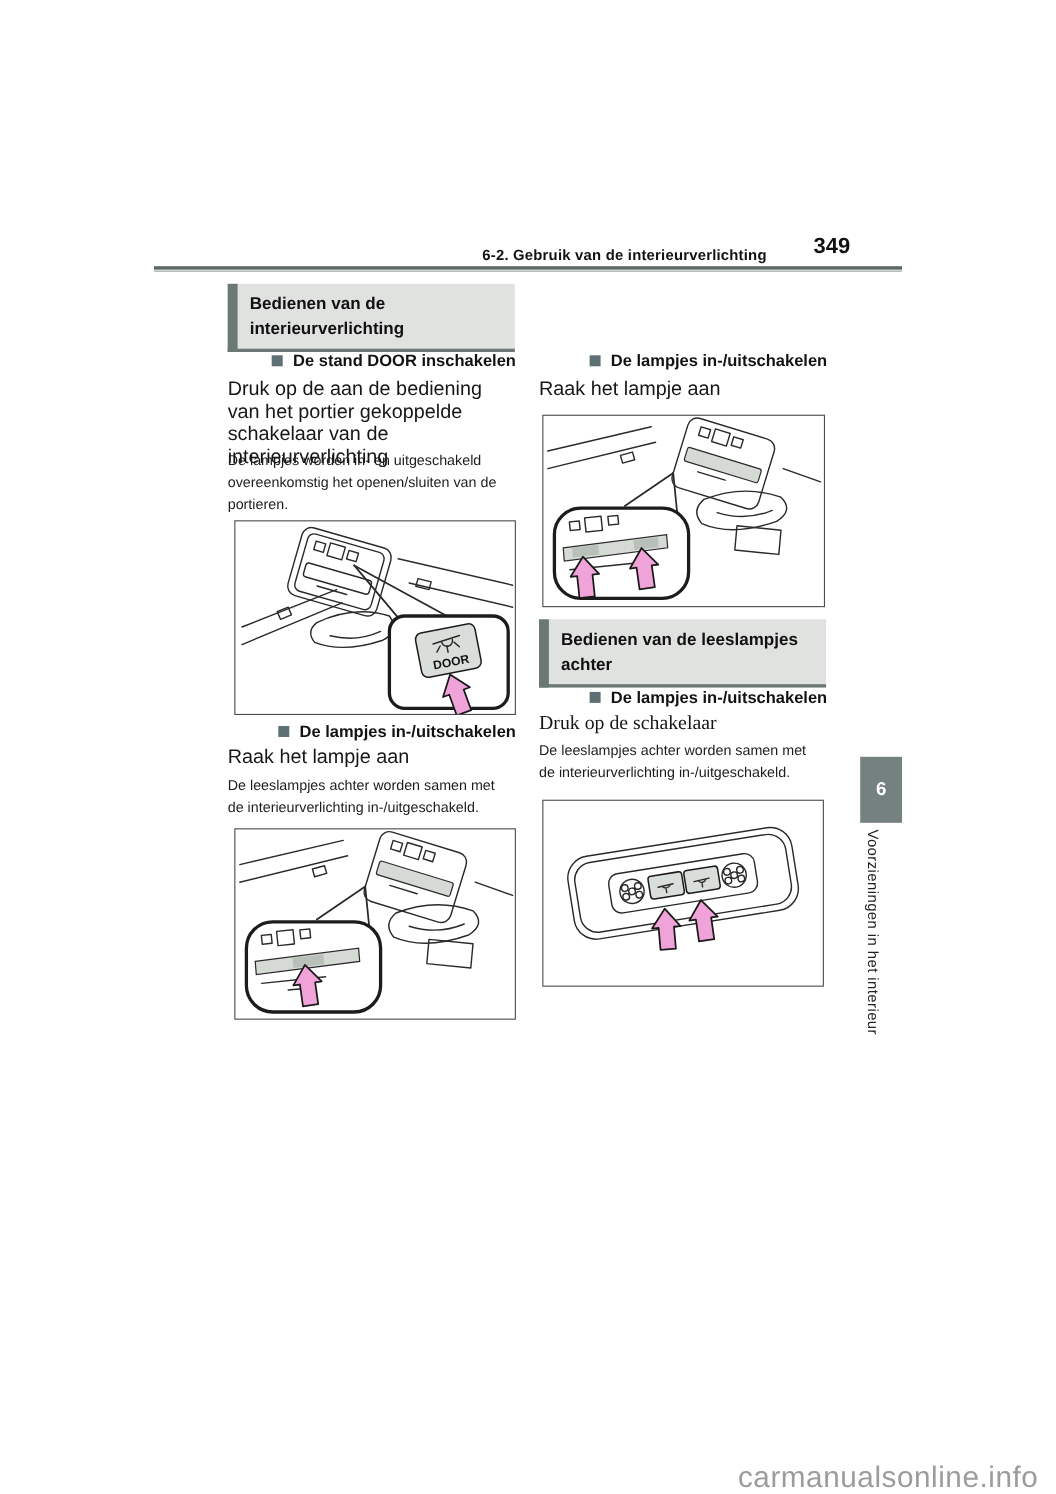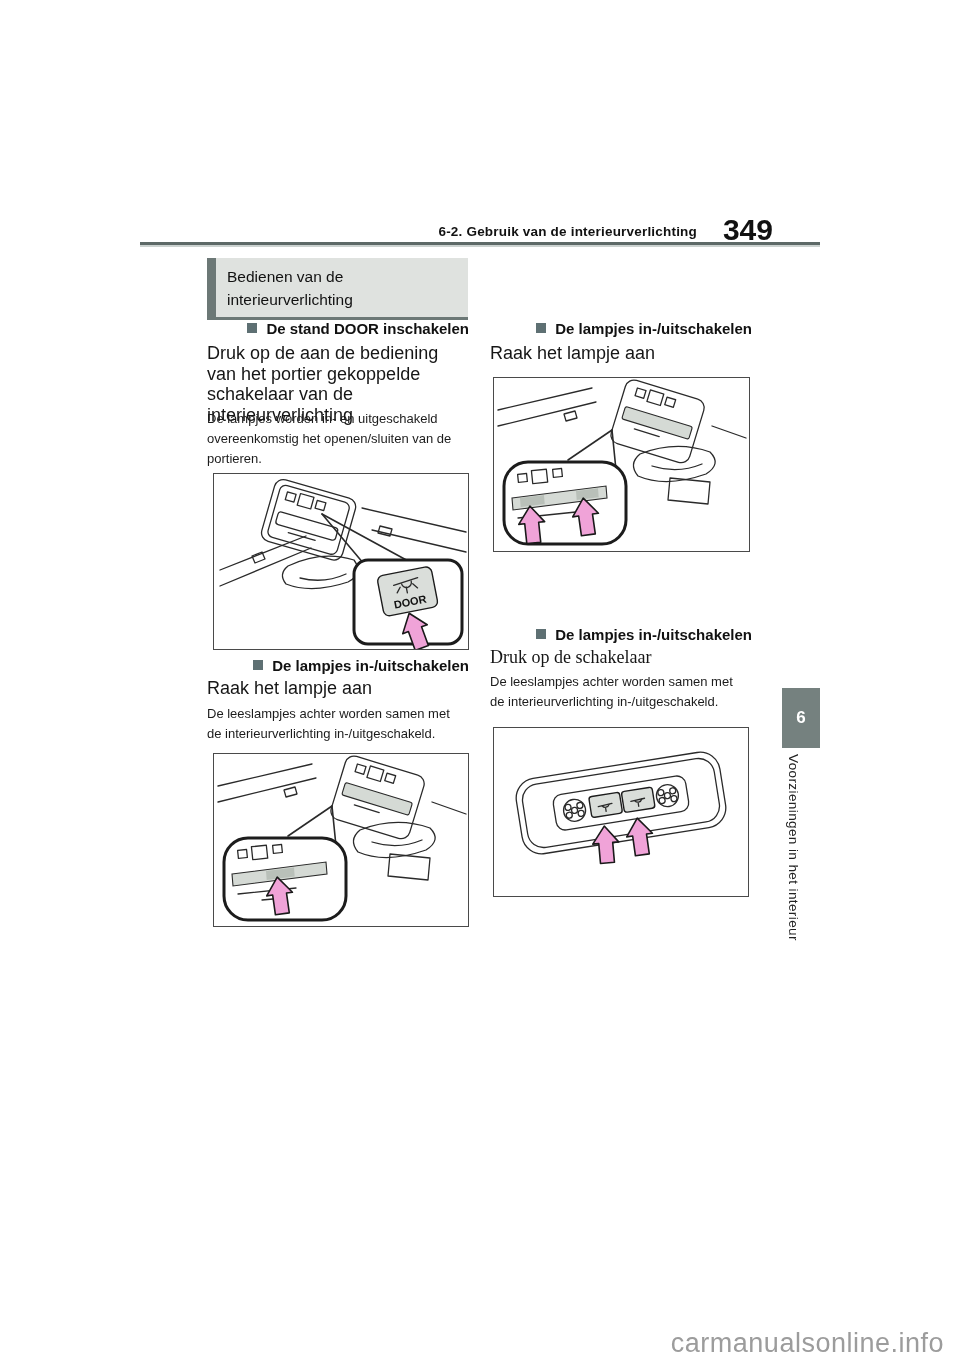--- a/index.html
+++ b/index.html
@@ -12,34 +12,34 @@
     overflow:hidden;
   }
   .abs{position:absolute;}
   
   .chapter-head{
     top:224px;right:263px;
     font-size:13.5px;font-weight:bold;letter-spacing:.2px;color:#111;
   }
   .page-num{
     top:213px;right:187px;
-    font-size:30px;font-weight:bold;color:#111;
+    font-size:20px;font-weight:bold;color:#111;
   }
   .top-rule{
     top:242px;left:140px;width:680px;height:3px;
     background:#5d6967;border-bottom:2px solid #cbd2d0;
   }
   
   .sec-box{
     width:232px;
     background:#dfe2df;
     border-left:9px solid #6c7876;
     border-bottom:3px solid #6c7876;
     padding:7px 9px 6px 11px;
-    font-size:15.5px;font-weight:normal;line-height:23px;color:#111;
+    font-size:15.5px;font-weight:bold;line-height:23px;color:#111;
   }
   
   .sub-head{
     display:flex;align-items:flex-start;gap:9px;
     font-size:15px;font-weight:bold;color:#111;line-height:17px;justify-content:flex-end;
   }
   .sq{width:10px;height:10px;background:#5e7073;flex:0 0 auto;margin-top:3px;}
   .body-txt{font-size:18px;line-height:20.5px;color:#161616;}
   .note-txt{font-size:13px;line-height:20px;color:#1c1c1c;}
   .fig{background:#fff;border:1px solid #4a4a4a;display:block;}
@@ -206,20 +206,23 @@
       <rect class="ln" x="59" y="91" width="9" height="8" transform="rotate(-6 63 95)"></rect>
       <polygon class="graylite" points="18,120 112,108 113,120 19,132"></polygon>
       <polygon class="graymid" points="26,120 50,117 50.7,126 26.7,129"></polygon>
       <polygon class="graymid" points="82,113 104,110.3 104.7,119.3 82.7,122"></polygon>
       <path class="ln" d="M24,140 l58,-6"></path>
     </g>
     <path class="arrow" transform="translate(38,148) rotate(-6)" d="M0,-20 L13,-3 L7,-3 L7,17 L-7,17 L-7,-3 L-13,-3 Z"></path>
     <path class="arrow" transform="translate(92,140) rotate(-8)" d="M0,-20 L13,-3 L7,-3 L7,17 L-7,17 L-7,-3 L-13,-3 Z"></path>
   </svg>
 
+  <div class="abs sec-box" style="left:490px;top:563px;">
+    <span>Bedienen van de leeslampjes achter</span>
+  </div>
 
   <div class="abs sub-head" style="left:490px;top:626px;width:262px;">
     <span class="sq"></span>
     <span>De lampjes in-/uitschakelen</span>
   </div>
 
   <div class="abs body-txt" style="left:490px;top:647px;width:262px;font-family:Liberation Serif, serif;">Druk op de schakelaar</div>
 
   <div class="abs note-txt" style="left:490px;top:672px;width:254px;">De leeslampjes achter worden samen met de interieurverlichting in-/uitgeschakeld.</div>
 

